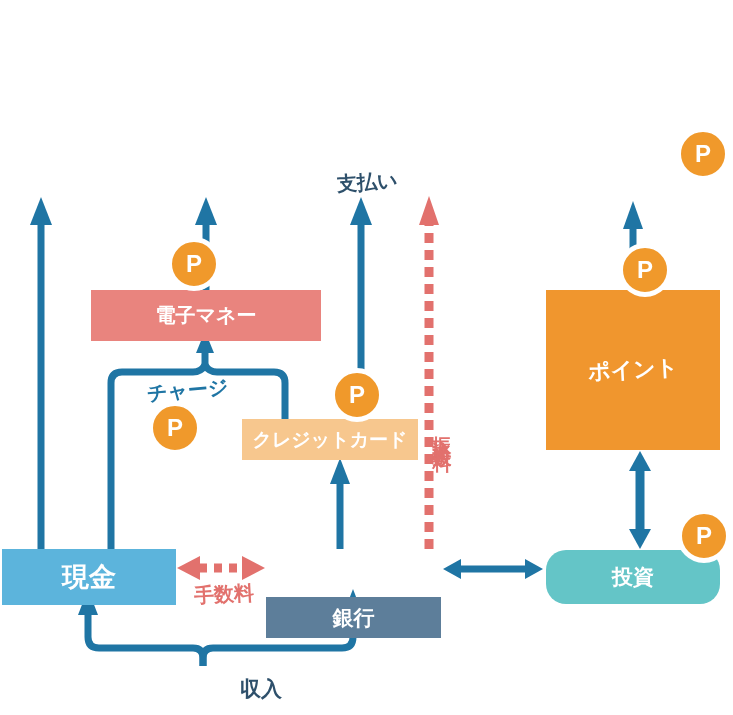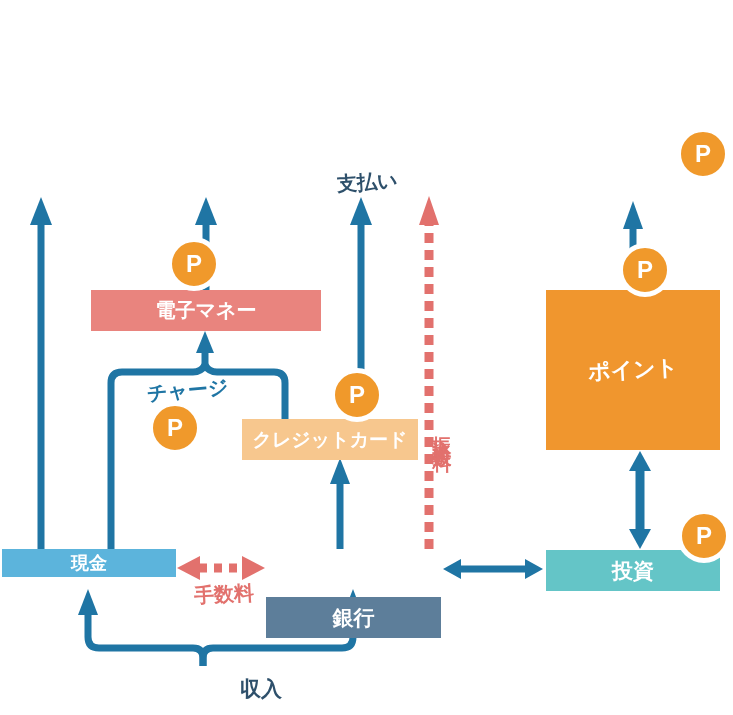--- a/index.html
+++ b/index.html
@@ -12,26 +12,26 @@
   .s-blue{stroke:var(--blue);stroke-width:7;}
   .s-blue-thick{stroke:var(--blue);stroke-width:9;}
   .s-salmon-dash-v{stroke:var(--salmon);stroke-width:9;stroke-dasharray:10 7;}
   .s-salmon-dash-h{stroke:var(--salmon);stroke-width:9;stroke-dasharray:8 7;}
   .f-blue{fill:var(--blue);stroke:none;}
   .f-salmon{fill:var(--salmon);stroke:none;}
   .node{
     position:absolute;display:flex;align-items:center;justify-content:center;
     color:#fff;font-weight:bold;font-size:20px;text-align:center;
   }
-  .node-emoney{left:91px;top:290px;width:230px;height:41px;background:var(--emoney-box);}
+  .node-emoney{left:91px;top:290px;width:230px;height:51px;background:var(--emoney-box);}
   .node-credit{left:242px;top:419px;width:176px;height:41px;background:var(--credit-box);font-size:19px;font-family:Liberation Serif, serif;}
   .node-points{left:546px;top:290px;width:174px;height:160px;background:var(--points-box);font-size:22px;}
-  .node-cash{left:2px;top:549px;width:174px;height:28px;background:var(--cash-box);font-size:18px;}
+  .node-cash{left:2px;top:549px;width:174px;height:56px;background:var(--cash-box);font-size:27px;}
   .node-bank{left:266px;top:549px;width:175px;height:41px;background:var(--bank-box);font-size:21px;margin-top:48px;}
-  .node-invest{left:546px;top:550px;width:174px;height:41px;background:var(--invest-box);font-size:21px;}
+  .node-invest{left:546px;top:550px;width:174px;height:54px;background:var(--invest-box);font-size:21px;border-radius:20px;}
   .badge{
     position:absolute;width:44px;height:44px;border-radius:50%;
     background:var(--badge-bg);border:5px solid #fff;box-sizing:content-box;
     display:flex;align-items:center;justify-content:center;
     color:#fff;font-weight:bold;font-size:24px;line-height:1;
   }
   .badge-emoney{left:167px;top:237px;}
   .badge-charge{left:148px;top:401px;}
   .badge-credit{left:330px;top:368px;}
   .badge-points{left:618px;top:243px;}

